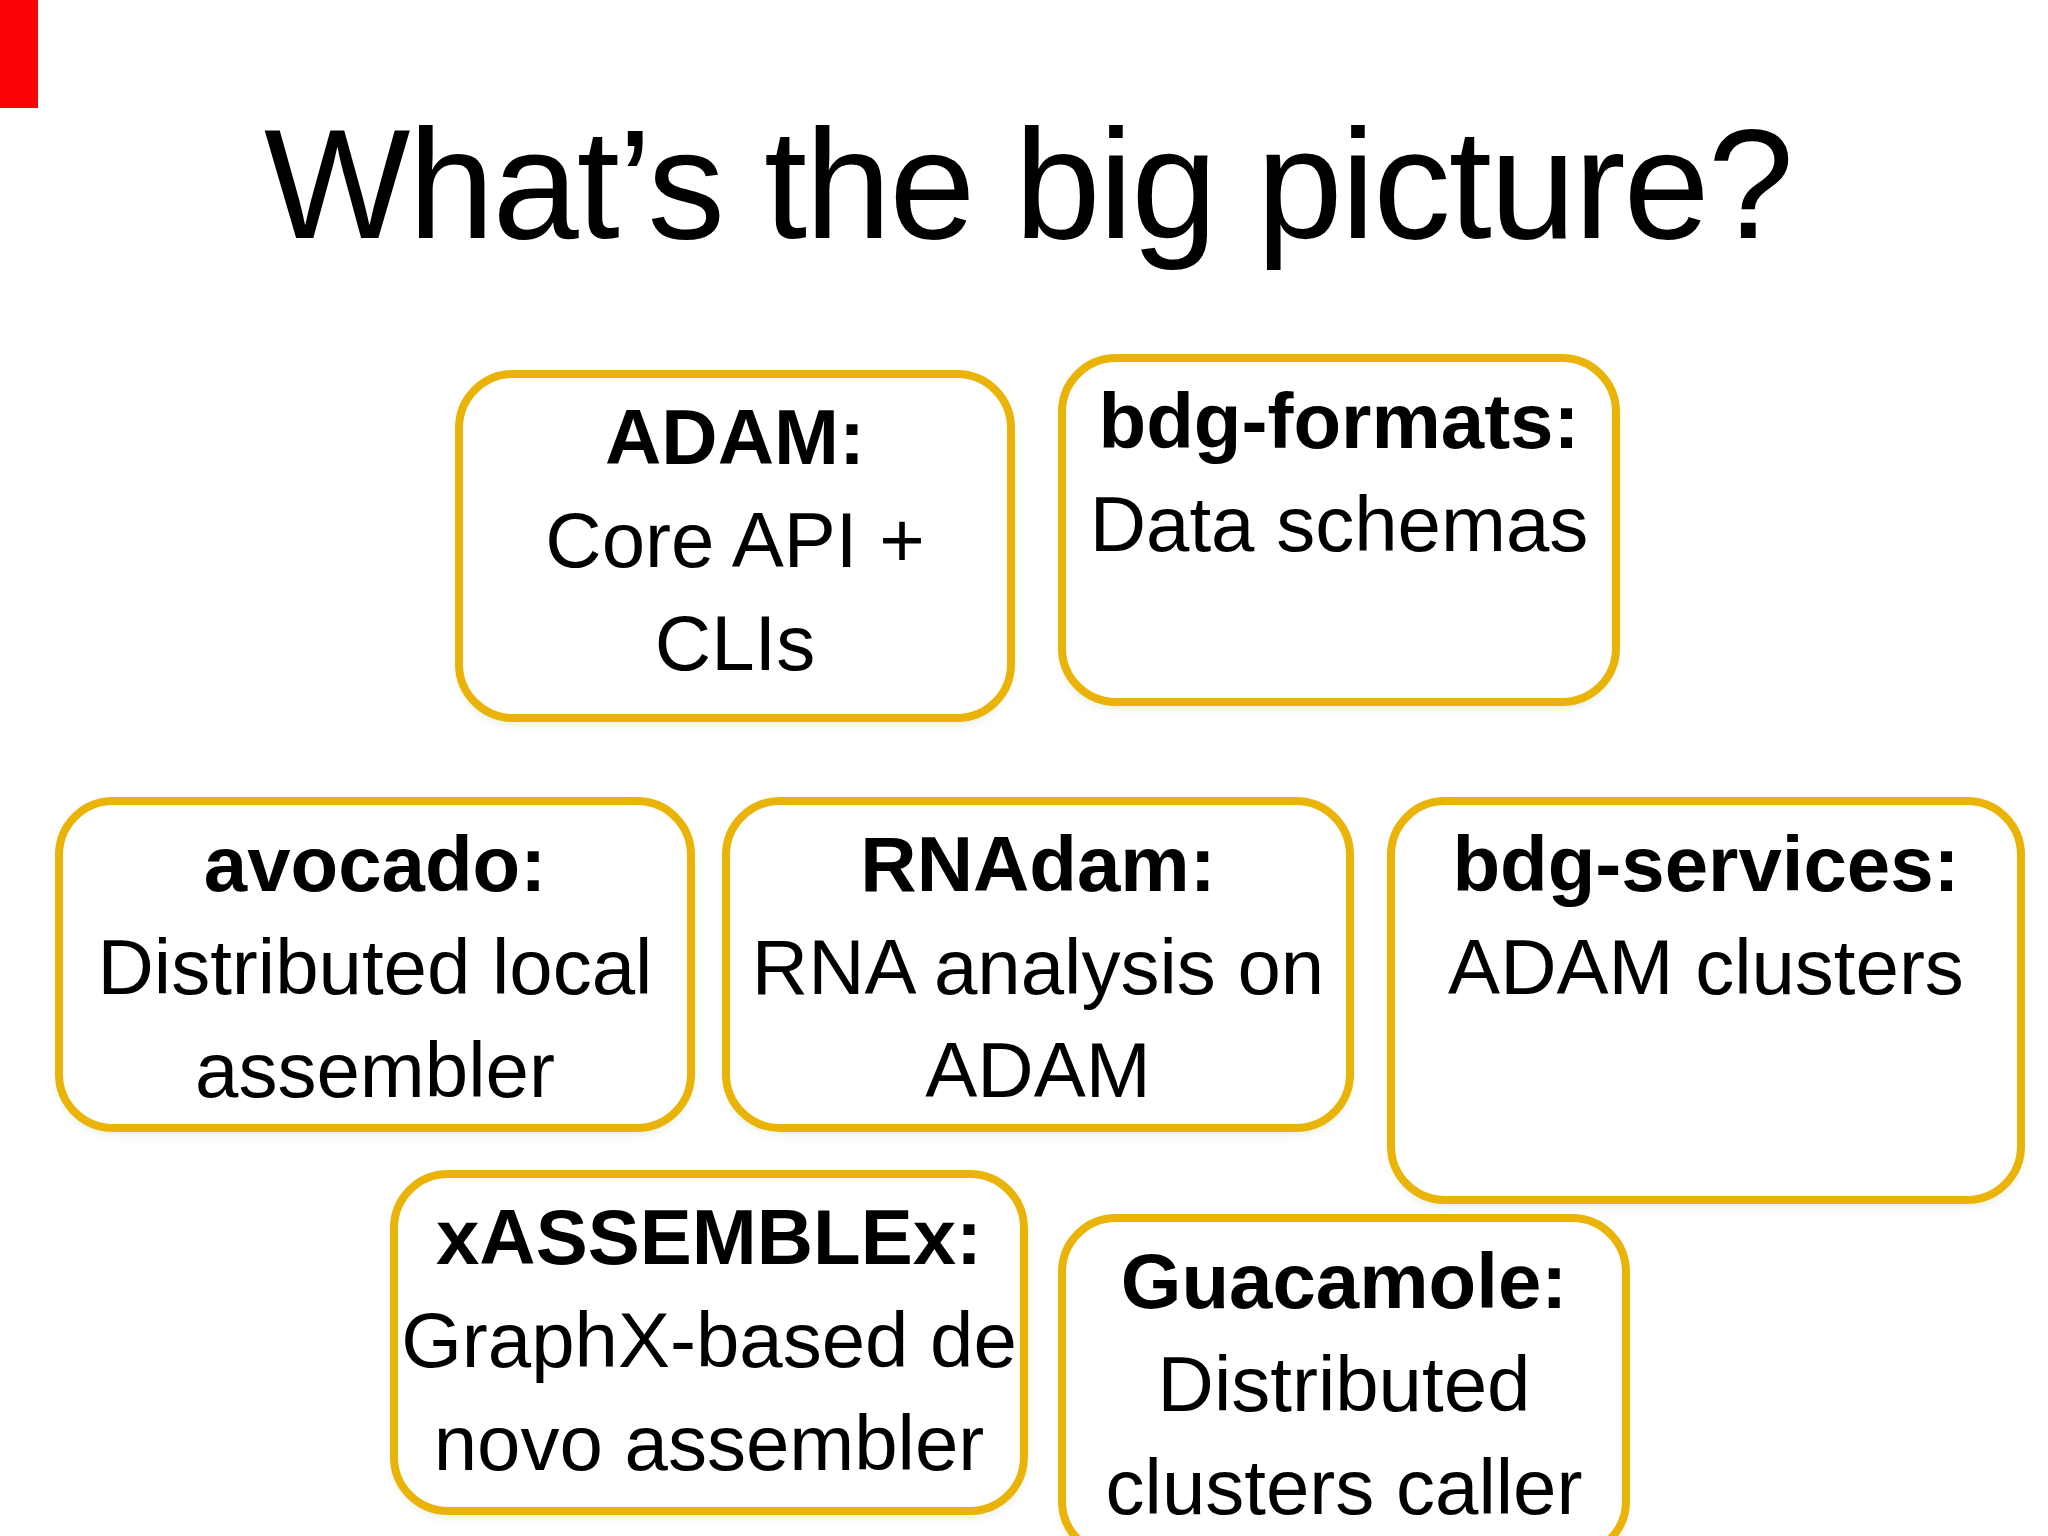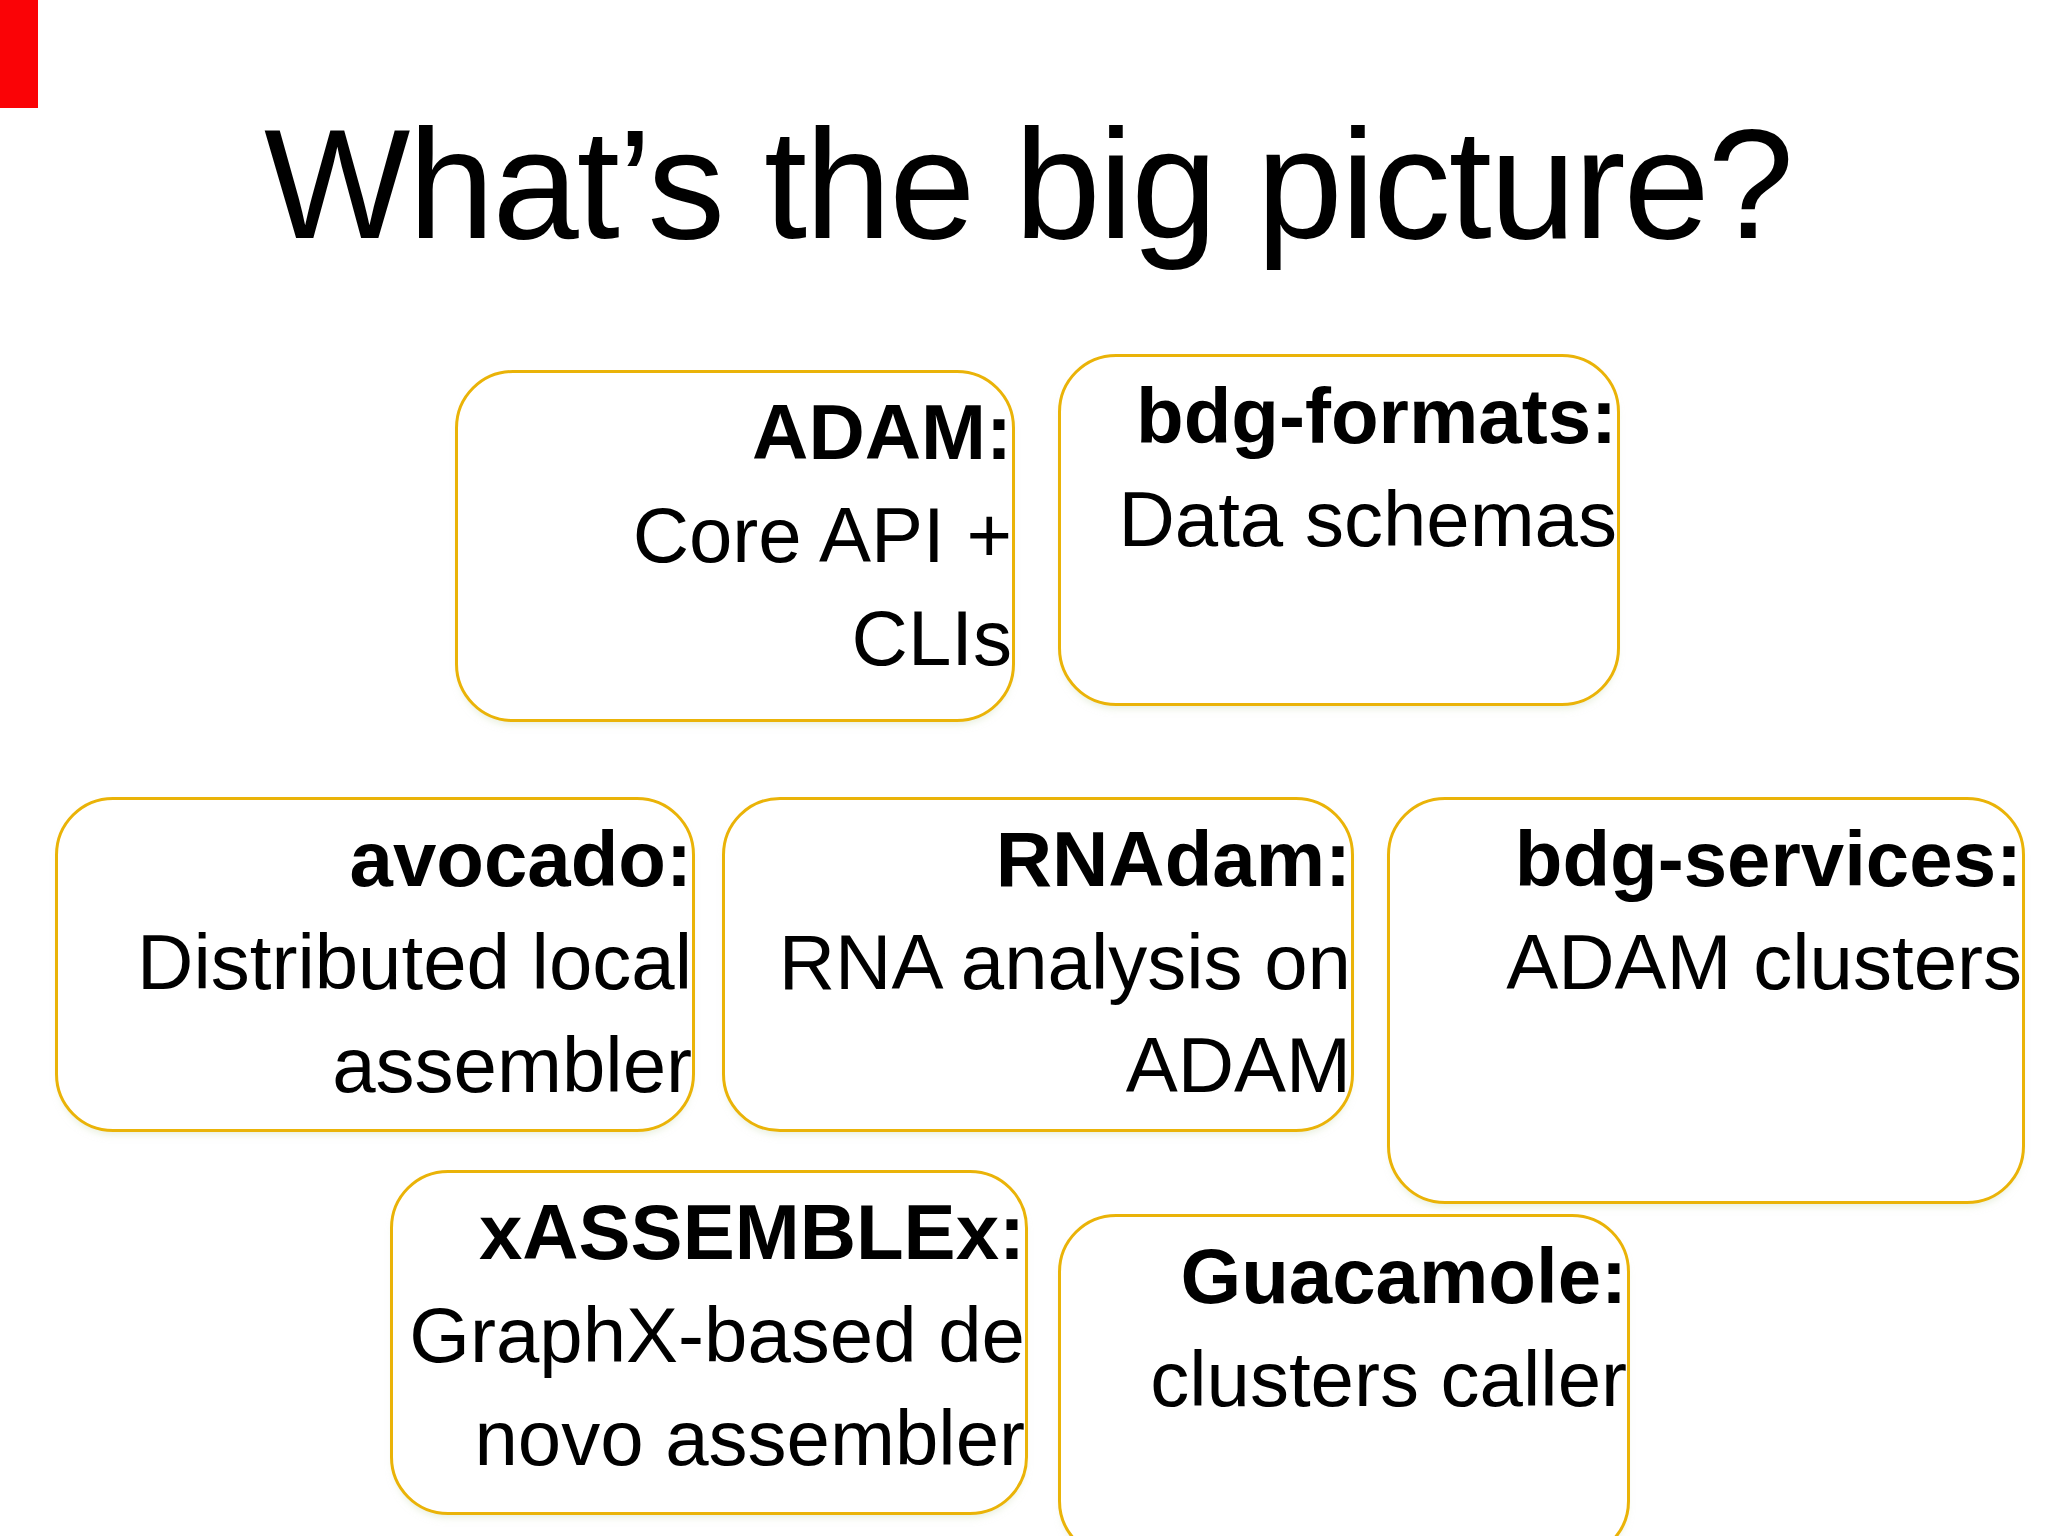--- a/index.html
+++ b/index.html
@@ -31,24 +31,24 @@
     text-align: center;
     font-size: 155px;
     font-weight: 400;
     line-height: 1.2;
     letter-spacing: -2px;
     white-space: nowrap;
   }
   .box {
     position: absolute;
     box-sizing: border-box;
-    border: 3px solid #eab308;
+    border: 8px solid #eab308;
     border-radius: 58px;
     background: #ffffff;
-    text-align: right;
+    text-align: center;
     padding-top: 8px;
     font-size: 78px;
     line-height: 103px;
     box-shadow: 0 6px 7px -3px rgba(215, 228, 196, 0.55);
   }
   .box-title { font-weight: 700; }
   .box-line  { font-weight: 400; }
 
   .box-adam         { left: 455px;  top: 370px;  width: 560px; height: 352px; }
   .box-bdg-formats  { left: 1058px; top: 354px;  width: 562px; height: 352px; }
@@ -94,14 +94,15 @@
 </div>
 
 <div class="box box-xassemblex">
   <div class="box-title">xASSEMBLEx:</div>
   <div class="box-line">GraphX-based de</div>
   <div class="box-line">novo assembler</div>
 </div>
 
 <div class="box box-guacamole">
   <div class="box-title">Guacamole:</div>
+  <div class="box-line">Distributed</div>
   <div class="box-line">clusters caller</div>
 </div>
 
 </body></html>

